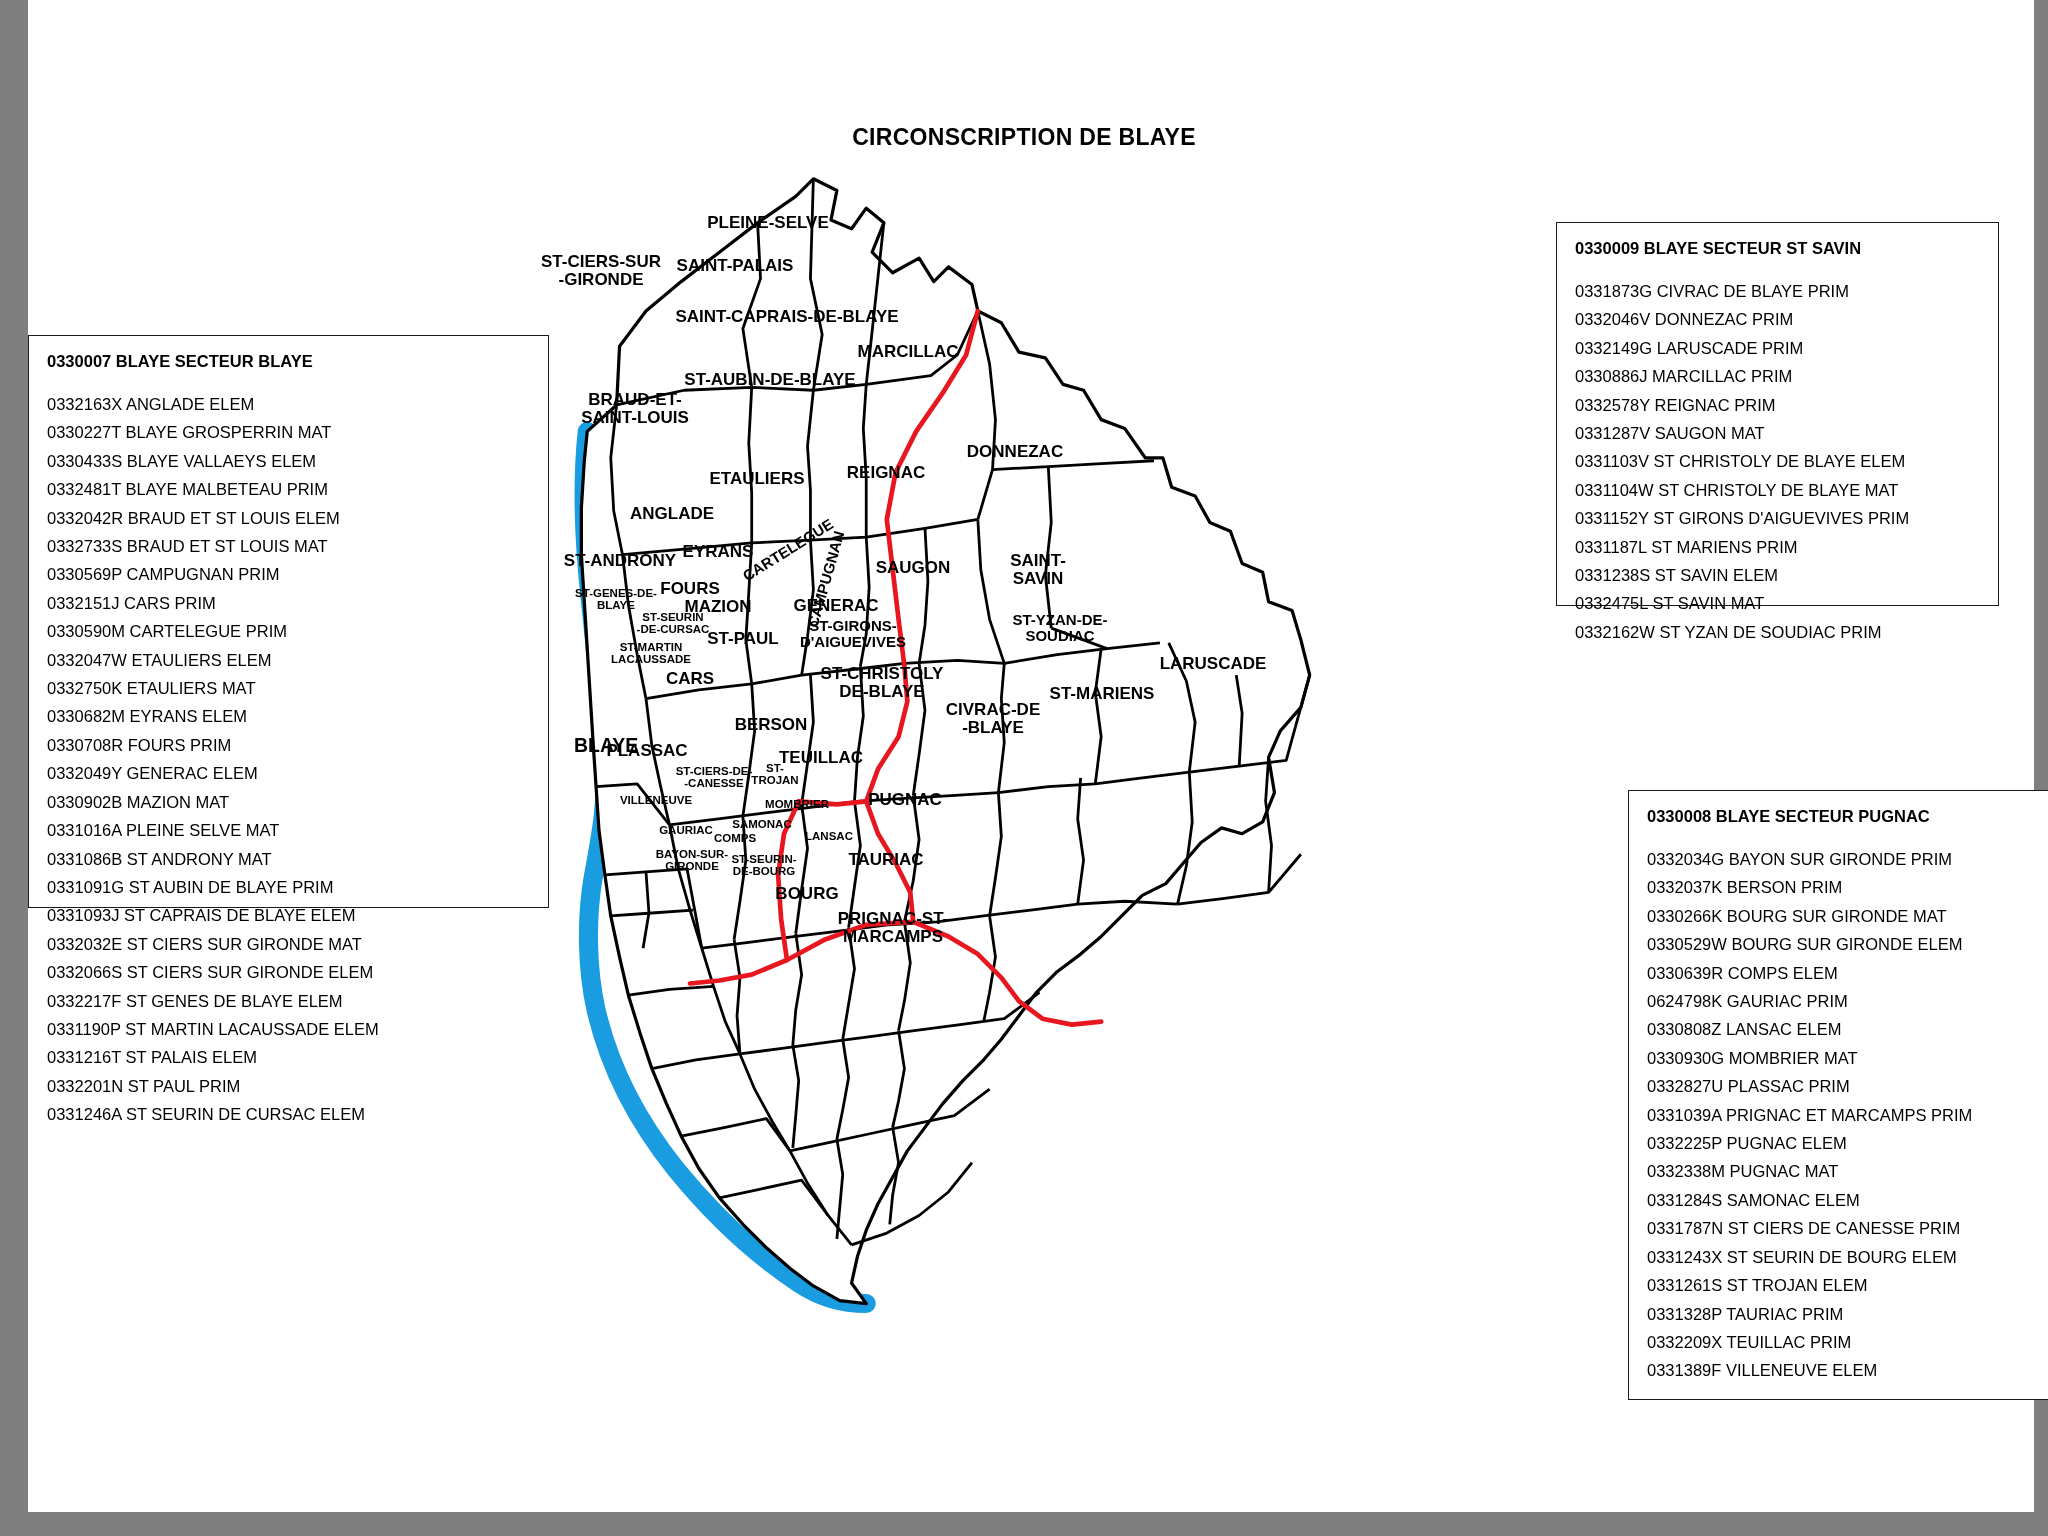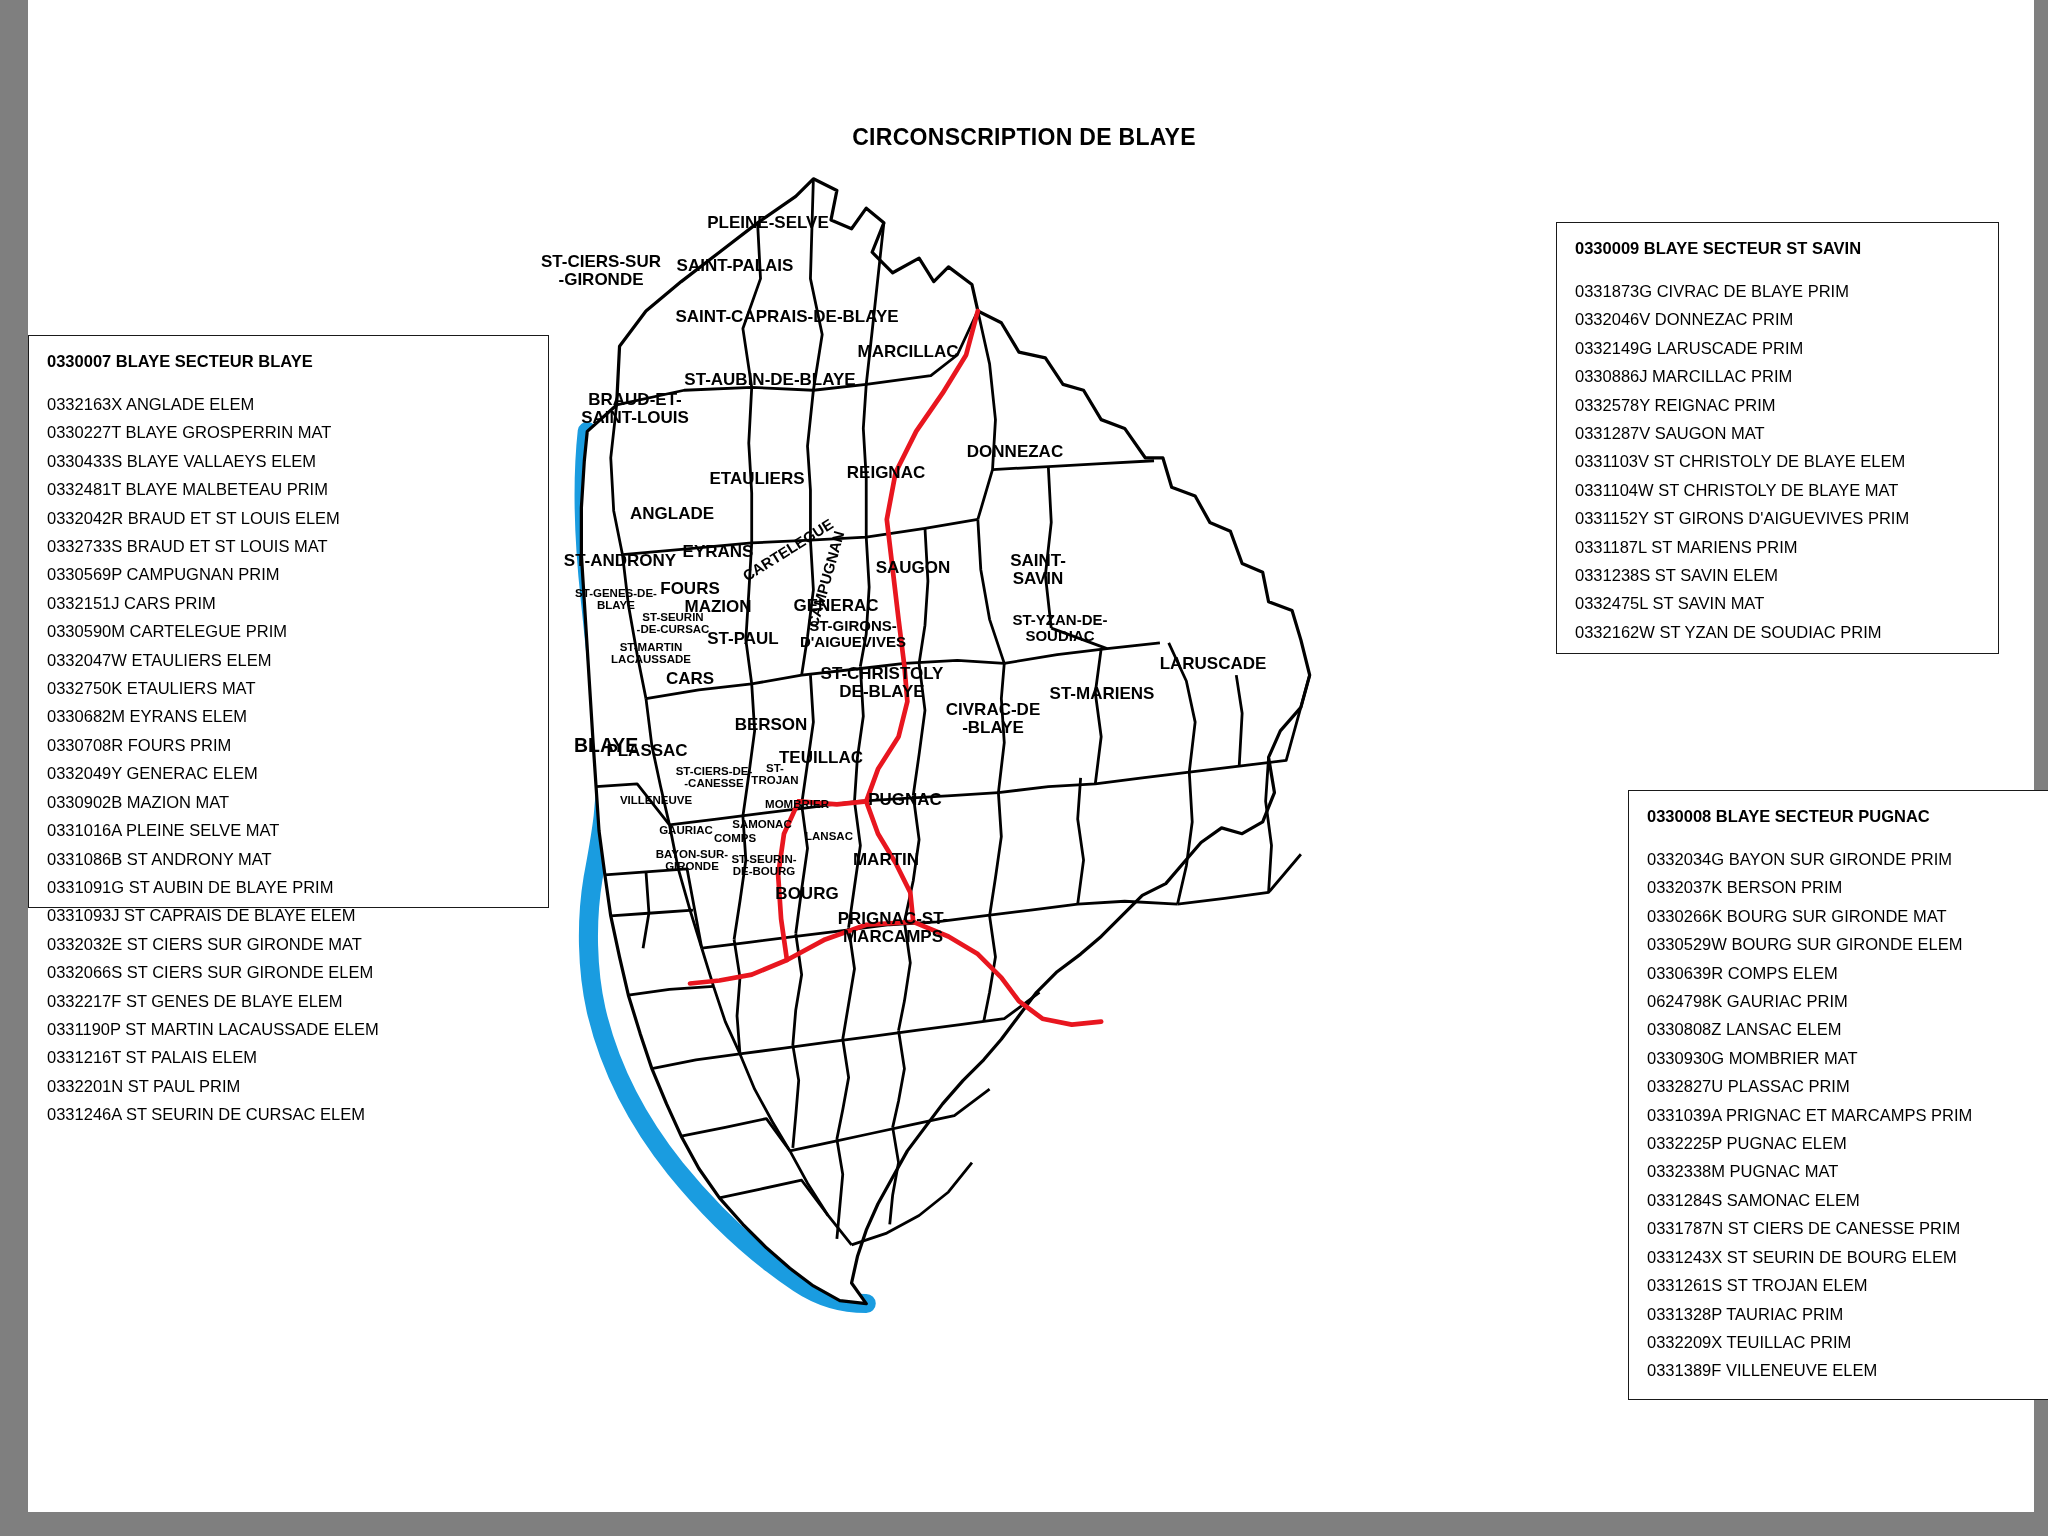--- a/index.html
+++ b/index.html
@@ -60,21 +60,21 @@
     margin: 0;
     padding: 0;
   }
   .legend-box li {
     font-size: 16.5px;
     line-height: 28.4px;
     color: #000;
     white-space: nowrap;
   }
   #box-blaye  { left: 0px;    top: 335px; width: 521px; height: 573px; }
-  #box-stsavin{ left: 1528px; top: 222px; width: 443px; height: 432px; }
+  #box-stsavin{ left: 1528px; top: 222px; width: 443px; height: 384px; }
   #box-pugnac { left: 1600px; top: 790px; width: 450px; height: 610px; }
 
   
   #map-wrap {
     position: absolute;
     left: 540px;
     top: 170px;
     width: 990px;
     height: 1160px;
   }
@@ -346,21 +346,21 @@
 -CANESSE</div>
       <div class="lbl s11" style="left:207px; top:604px;">ST-
 TROJAN</div>
       <div class="lbl s17" style="left:337px; top:630px;">PUGNAC</div>
       <div class="lbl s11" style="left:229px; top:634px;">MOMBRIER</div>
       <div class="lbl s11" style="left:88px;  top:630px;">VILLENEUVE</div>
       <div class="lbl s11" style="left:194px; top:654px;">SAMONAC</div>
       <div class="lbl s11" style="left:118px; top:660px;">GAURIAC</div>
       <div class="lbl s11" style="left:167px; top:668px;">COMPS</div>
       <div class="lbl s11" style="left:261px; top:666px;">LANSAC</div>
-      <div class="lbl s17" style="left:318px; top:690px;">MARTIN</div>
+      <div class="lbl s17" style="left:318px; top:690px;">TAURIAC</div>
       <div class="lbl s11" style="left:124px; top:690px;">BAYON-SUR-
 GIRONDE</div>
       <div class="lbl s11" style="left:196px; top:695px;">ST-SEURIN-
 DE-BOURG</div>
       <div class="lbl s17" style="left:239px; top:724px;">BOURG</div>
       <div class="lbl s17" style="left:325px; top:758px;">PRIGNAC-ST-
 MARCAMPS</div>
     </div>
 
   </div>

